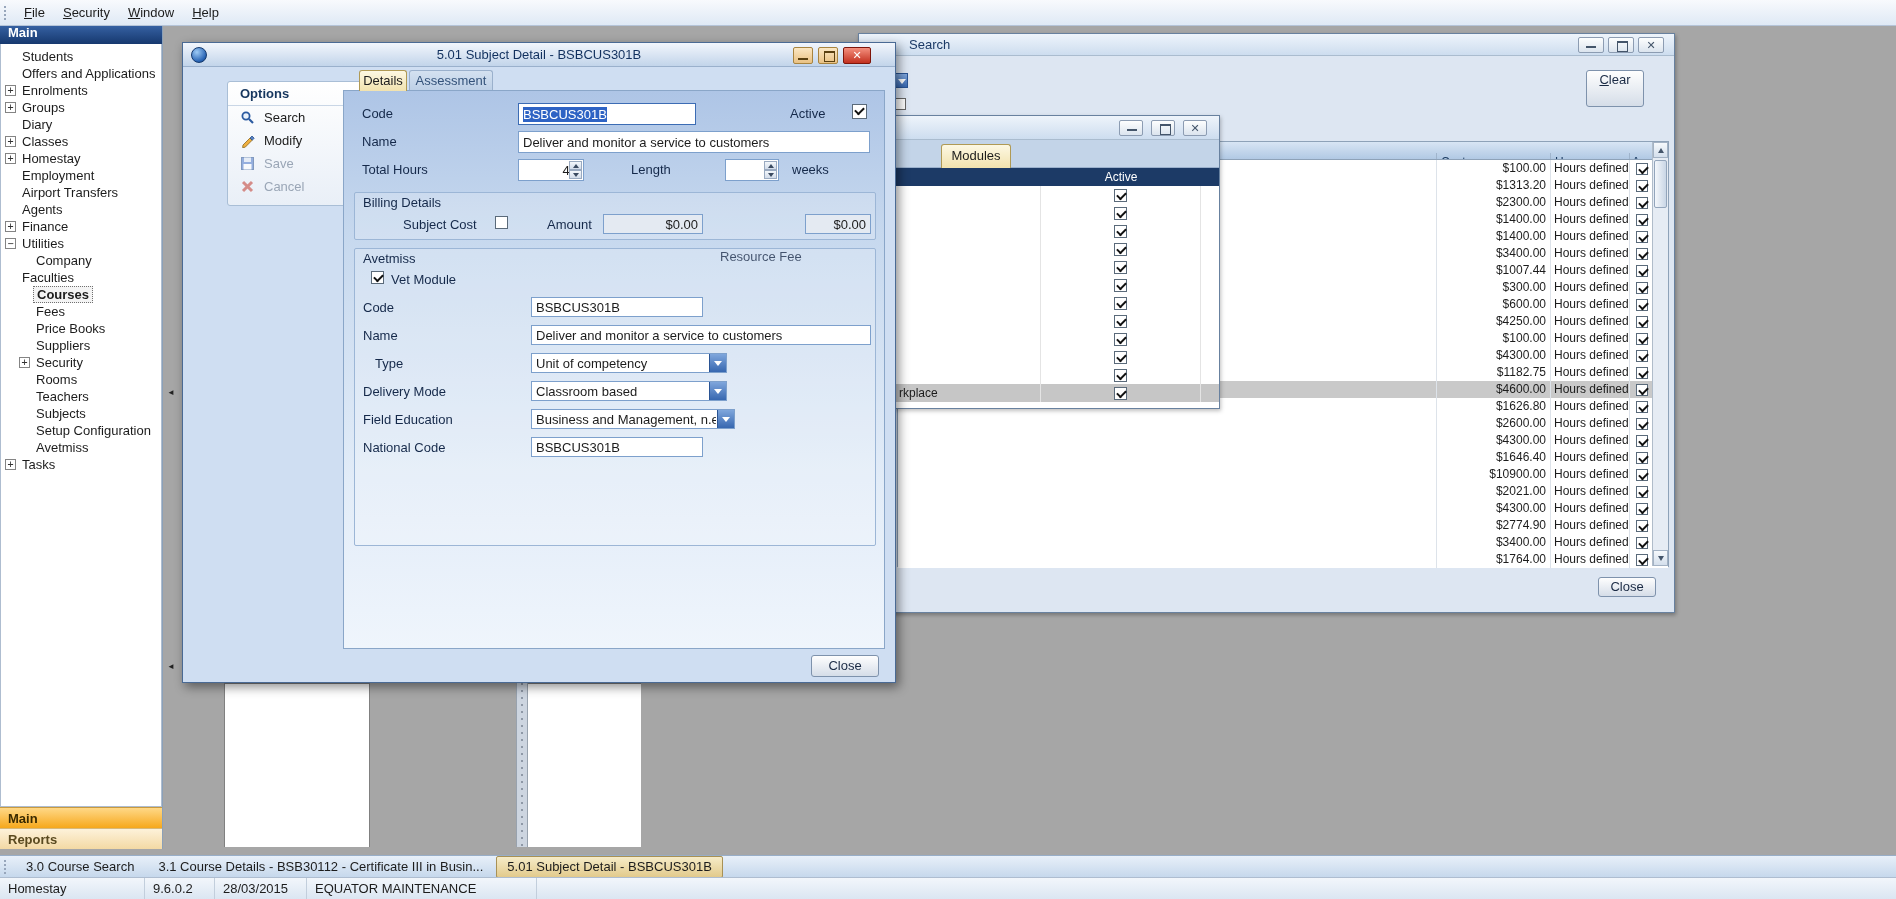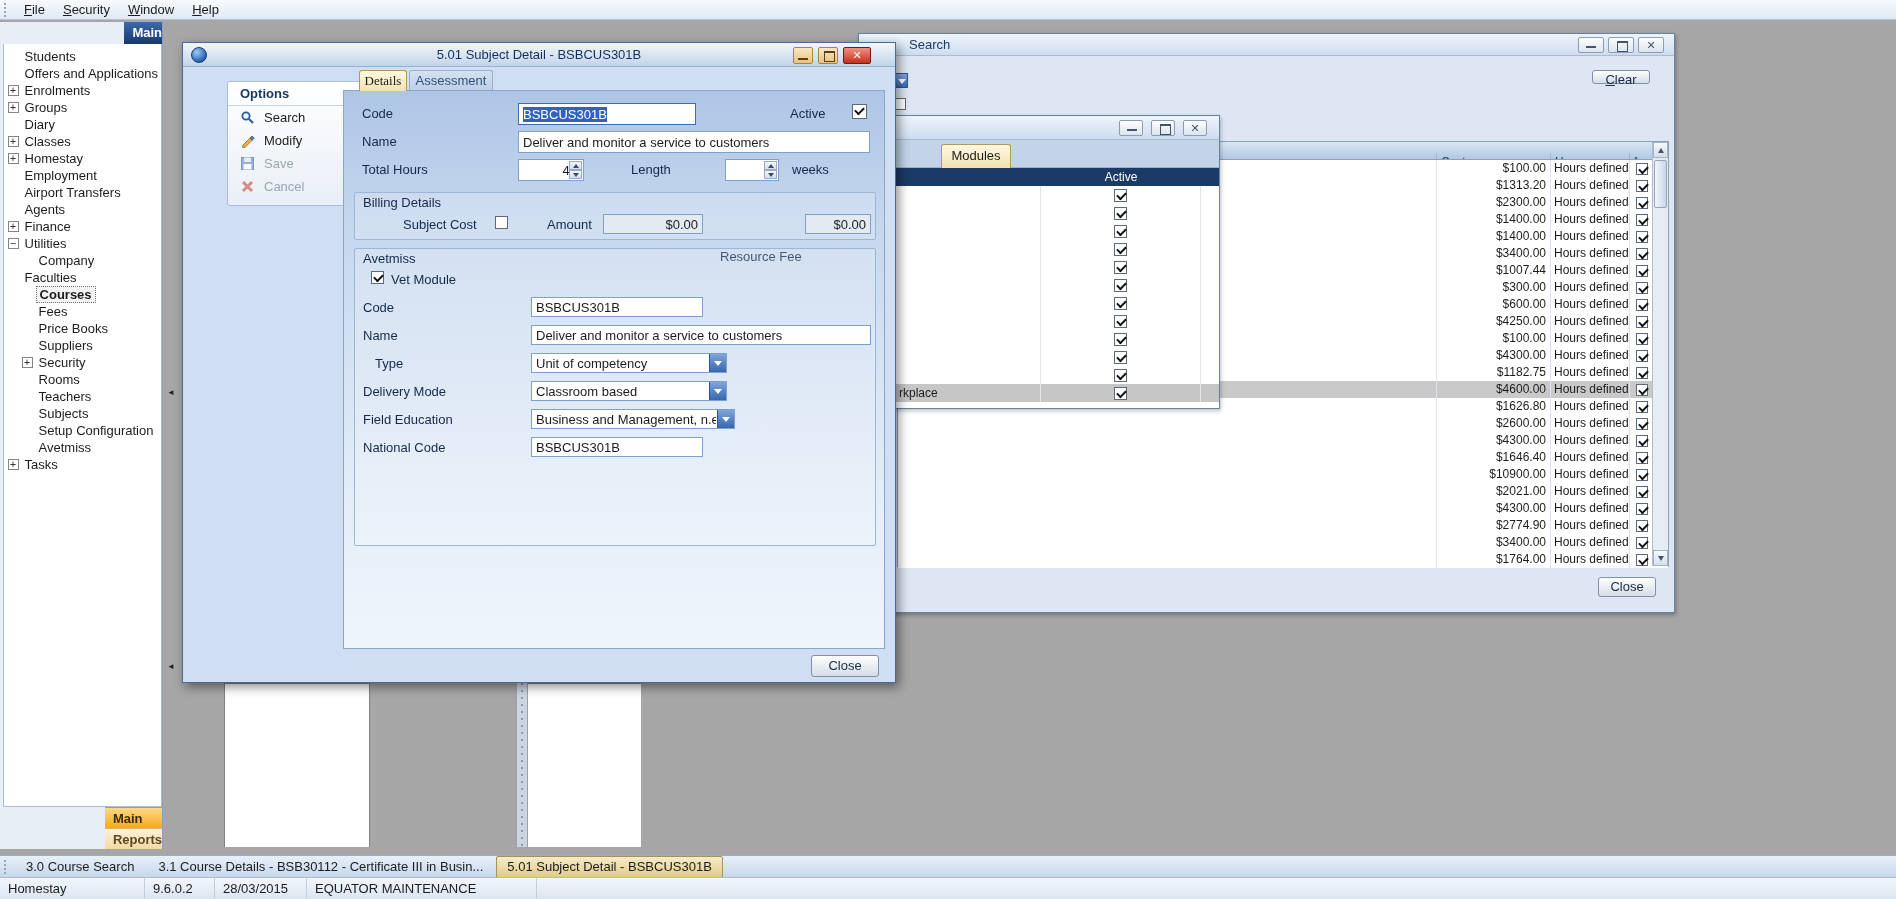--- a/index.html
+++ b/index.html
@@ -6,31 +6,31 @@
   html, body { width: 1896px; height: 899px; overflow: hidden; }
   body {
     position: relative;
     background: #a6a6a6;
     font-family: "Liberation Sans", "DejaVu Sans", sans-serif;
     font-size: 13px;
     color: #1c1c1c;
   }
 
   
-  .menu-bar { position:absolute; left:0; top:0; width:1896px; height:20px; z-index:50;
+  .menu-bar { position:absolute; left:0; top:0; width:1896px; height:26px; z-index:50;
     background:linear-gradient(#f8fafd,#dfe9f5); border-bottom:1px solid #b5c4d8;
     display:flex; align-items:center; }
   .menu-grip { width:4px; height:14px; margin:0 7px 0 4px;
     border-left:2px dotted #97a6bb; }
   .menu-item { display:inline-block; padding:2px 9px; cursor:default; }
   .menu-item::first-letter { text-decoration:underline; }
 
   
   .sidebar { position:absolute; left:0; top:22px; width:163px; height:827px; z-index:40;
-    background:#e8eef6; border-right:1px solid #8ba0b8; display:flex; flex-direction:column;align-items:flex-end; }
+    background:#e8eef6; border-right:1px solid #8ba0b8; display:flex; flex-direction:column; }
   .sidebar-header { height:22px; flex:none; background:linear-gradient(#3c69ad,#16386e);
     color:#fff; font-weight:bold; padding:3px 0 0 8px; }
   .tree { flex:1 1 auto; background:#fff; border:1px solid #aebdd0; border-top:none;
     overflow:hidden; padding-top:4px; }
   .tree-item { height:17px; display:flex; align-items:center; white-space:nowrap; cursor:default; }
   .expand-box { width:11px; height:11px; flex:none; border:1px solid #848484; background:#fff;
     font-size:10px; line-height:9px; text-align:center; margin-right:3px;
     font-family:"DejaVu Sans Mono", monospace; color:#333; }
   .expand-spacer { width:14px; flex:none; }
   .tree-label { padding:0 3px; line-height:15px; }
@@ -67,21 +67,21 @@
   .search-window { position:absolute; left:858px; top:33px; width:817px; height:580px; z-index:3;
     background:#dde6f2; border:1px solid #68819f; box-shadow:1px 2px 4px rgba(0,0,0,.3); }
   .sw-titlebar { position:relative; height:22px; background:linear-gradient(#eef4fb,#cdddef); border-bottom:1px solid #aabccf; }
   .sw-title { position:absolute; left:50px; top:3px; color:#1c3a66; }
   .win-btn-light { position:absolute; top:3px; width:26px; height:16px;
     background:linear-gradient(#fdfefe,#dbe4ee); border:1px solid #8c9cb2; border-radius:2px; }
   .win-btn-light.min::after  { content:''; position:absolute; left:7px; bottom:4px; width:10px; height:2px; background:#44556a; }
   .win-btn-light.max::after  { content:''; position:absolute; left:8px; top:3px; width:9px; height:8px; border:1px solid #44556a; border-top-width:2px; }
   .win-btn-light.close::after{ content:'✕'; position:absolute; left:0; right:0; top:1px; text-align:center; font-size:11px; font-weight:bold; color:#44556a; }
   .sw-min { right:70px; } .sw-max { right:40px; } .sw-close { right:10px; }
-  .sw-clear { position:absolute; top:36px; right:24px; width:58px; height:14px; line-height:18px; font-size:13px; }
+  .sw-clear { position:absolute; top:36px; right:30px; width:58px; height:37px; line-height:18px; font-size:13px; }
   .sw-clear::first-letter { text-decoration:underline; }
   .sw-combo-frag { position:absolute; left:35px; top:39px; width:14px; height:15px;
     background:linear-gradient(#7fa6dc,#3767b0); border:1px solid #2a5494; }
   .sw-combo-frag::after { content:''; position:absolute; left:3px; top:5px;
     border-left:4px solid transparent; border-right:4px solid transparent; border-top:5px solid #fff; }
   .sw-cb-frag { position:absolute; left:35px; top:64px; width:12px; height:12px; background:#fff; border:1px solid #666; }
 
   .sw-table { position:absolute; left:38px; top:107px; width:772px; height:426px;
     background:#fff; border:1px solid #8ea2b8; }
   .sw-thead { height:18px; display:flex; background:linear-gradient(#d8e5f4,#b1c9e4);
@@ -146,21 +146,21 @@
     background:linear-gradient(#ffffff,#e9eff7); border:1px solid #a9bed6; border-radius:3px;margin-left:30px; }
   .op-header { height:24px; border-bottom:1px solid #c9d6e6; font-weight:bold; color:#16365e; padding:4px 0 0 12px; position:relative; }
   .op-chevron { position:absolute; right:10px; top:5px; }
   .op-item { height:23px; display:flex; align-items:center; padding-left:12px; cursor:default; }
   .op-icon { width:16px; height:16px; margin-right:8px; flex:none; }
   .op-item.disabled .op-label { color:#9aa6b6; }
   .op-item.disabled .op-icon { opacity:.55; }
 
   .dw-tab { position:absolute; top:27px; height:21px; line-height:19px; text-align:center;
     border:1px solid #9ab0cc; border-bottom:none; border-radius:3px 3px 0 0; }
-  .tab-details { left:176px; width:48px; background:linear-gradient(#fdf8e3,#f1e2ae); border-color:#b09a55; z-index:2;font-family:Liberation Serif, serif; }
+  .tab-details { left:176px; width:48px; background:linear-gradient(#fdf8e3,#f1e2ae); border-color:#b09a55; z-index:2; }
   .tab-assessment { left:226px; width:84px; background:linear-gradient(#d4e1f0,#bccfe6); color:#33527a; }
 
   .dw-card { position:absolute; left:160px; top:47px; width:542px; height:559px;
     border:1px solid #8aa6c8;
     background:linear-gradient(180deg,#aec5e6 0%,#c6d8ee 25%,#e2ecf8 70%,#eff5fc 100%); }
   .f-label { position:absolute; color:#15294a; white-space:nowrap; }
   .text-input { position:absolute; background:#fff; border:1px solid #7da0cc; height:22px;
     padding:3px 4px; overflow:hidden; white-space:nowrap; }
   .in-code { left:174px; top:12px; width:178px; border-color:#3c6cb4; }
   .sel { background:#2e63c4; color:#fff; }

